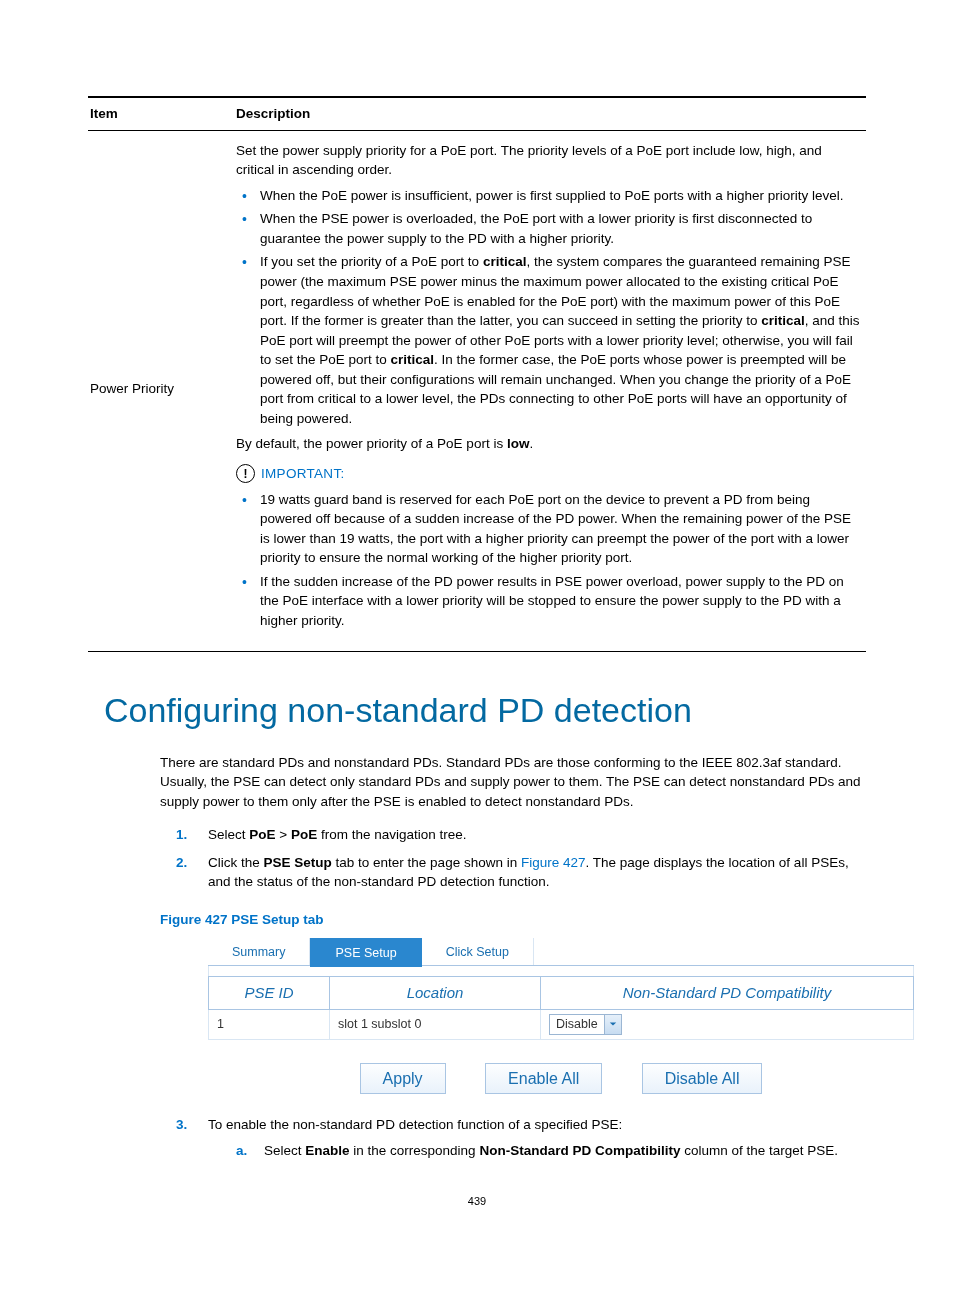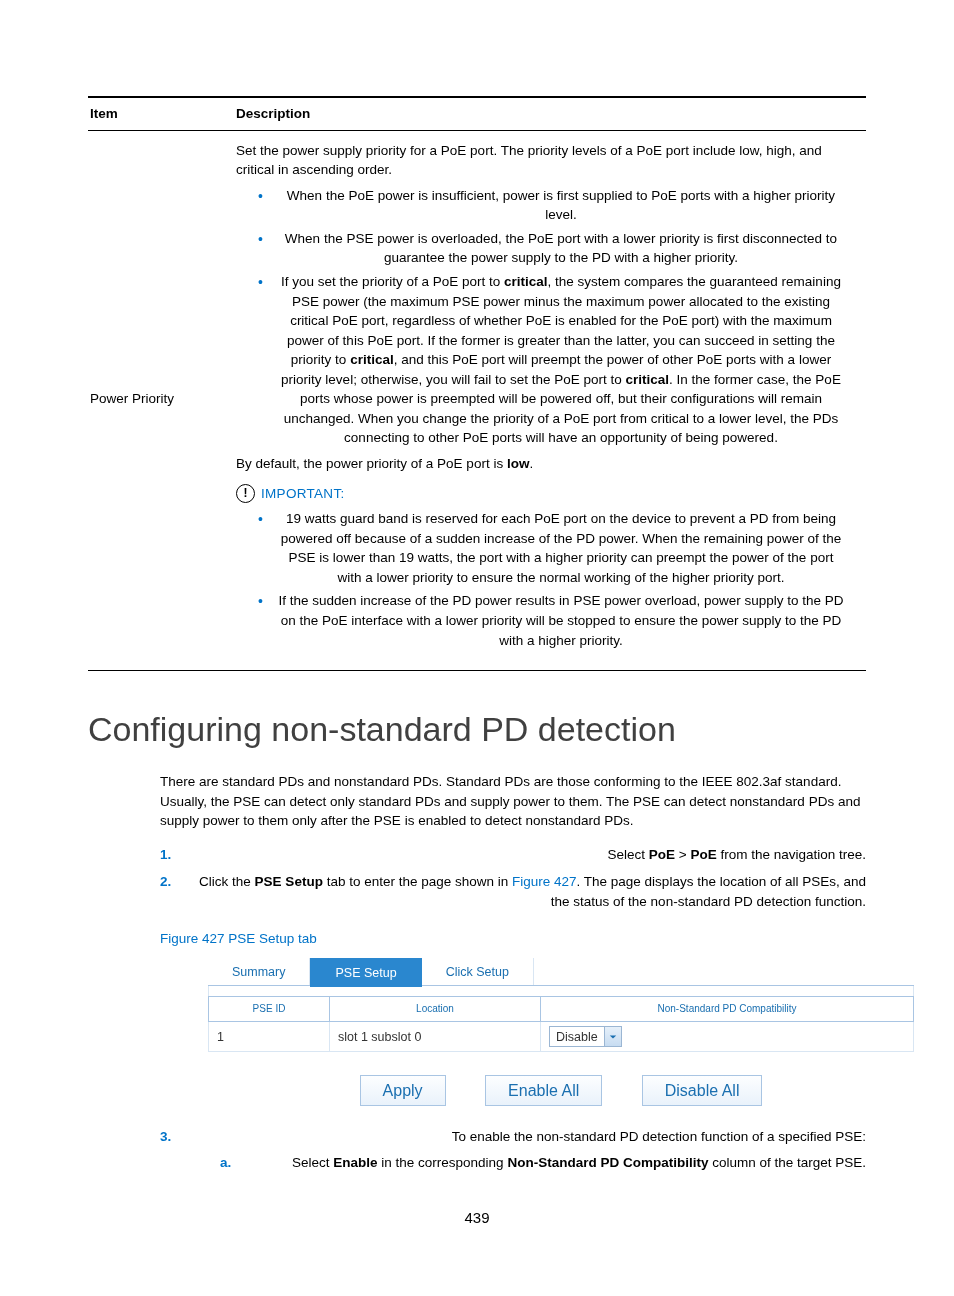--- a/index.html
+++ b/index.html
@@ -38,22 +38,21 @@
   }
   table.desc td.item-col { width: 140px; vertical-align: middle; margin-top: 40px; }
   ul.bul {
     list-style: none;
     padding: 0;
     margin: 6px 0 6px 0;
   }
   ul.bul li {
     position: relative;
     padding-left: 24px;
-    margin: 4px 16px;
-    text-align: center;
+    margin: 4px 0;
   }
   ul.bul li::before {
     content: "•";
     color: #0073c8;
     position: absolute;
     left: 6px;
     top: 0;
     font-size: 14px;
   }
   .important-row {
@@ -67,31 +66,30 @@
     width: 17px; height: 17px;
     border: 1.6px solid #000;
     border-radius: 50%;
     display:inline-flex; align-items:center; justify-content:center;
     font-size: 12px; font-weight: bold;
     line-height: 1;
     color:#000;
   }
   .important-label { letter-spacing: 0.3px; font-size: 13.5px; }
   h1.section {
-    color: #404040;
+    color: #0369a1;
     font-weight: normal;
     font-size: 34px;
-    margin: 34px 0 18px 0;
+    margin: 34px 0 18px 16px;
   }
   .body-indent { padding-left: 72px; }
   ol.steps {
     list-style: none;
-    padding: 0; margin: 10px 0;
+    padding: 0; margin: 10px 16px;
     counter-reset: step;
-    text-align: right;
   }
   ol.steps > li {
     counter-increment: step;
     position: relative;
     padding-left: 32px;
     margin: 8px 0;
   }
   ol.steps > li::before {
     content: counter(step) ".";
     position: absolute;
@@ -110,21 +108,21 @@
     padding-left: 28px;
     margin: 4px 0;
   }
   ol.sub > li::before {
     content: counter(sub, lower-alpha) ".";
     position: absolute;
     left: 0; top:0;
     color: #0073c8;
     font-weight: bold;
   }
-  .figcap { color: #0073c8; font-weight: normal; margin: 18px 0 8px 0; }
+  .figcap { color: #0073c8; font-weight: bold; margin: 18px 0 8px 0; }
   .link { color: #0073c8; }
   b { font-weight: bold; }
 
   
   .pse-wrap {
     border: 0;
     width: 100%;
     font-size: 12.5px;
     color: #333;
     padding-left: 48px;
@@ -154,21 +152,22 @@
     width:100%;
     border-collapse: collapse;
   }
   .pse-table th {
     background:#fff;
     color:#1a6fb0;
     font-weight: normal;
     border: 1px solid #a9c5e3;
     padding: 5px 10px;
     text-align:center;
-    font-size:10px;
+    font-size:15px;
+    font-style:italic;
   }
   .pse-table td {
     border: 1px solid #d9e6f3;
     padding: 4px 8px;
     font-size: 12.5px;
   }
   .pse-select {
     display:inline-flex; align-items:center;
     border:1px solid #9bb6d3;
     background:#fff;
@@ -188,21 +187,21 @@
   .pse-btn {
     display:inline-block;
     color:#1a6fb0;
     border:1px solid #a9c5e3;
     background: linear-gradient(#fdfeff,#e9f2fb);
     padding: 3px 22px;
     margin: 5px 18px;
     font-size: 16px;
     text-align: center;
   }
-  .pgnum { text-align:center; font-size:15px; margin-top: 34px; }
+  .pgnum { text-align:center; font-size:11px; margin-top: 34px; }
 </style>
 </head>
 <body>
 
 <div class="page">
 
   <table class="desc">
     <thead>
       <tr>
         <th>Item</th>

